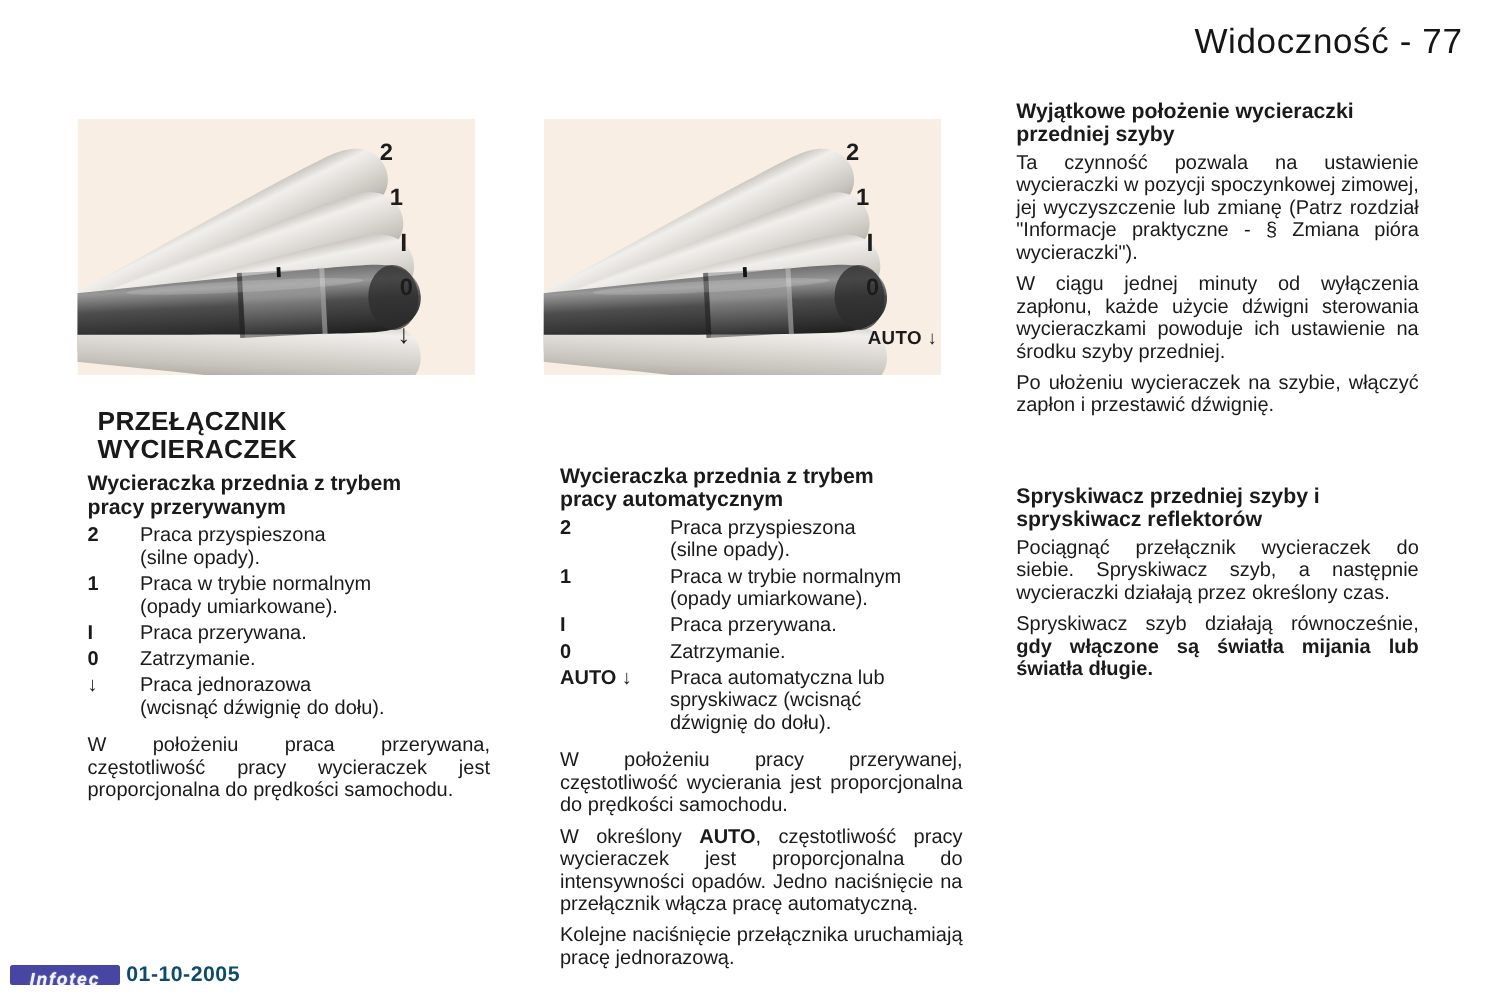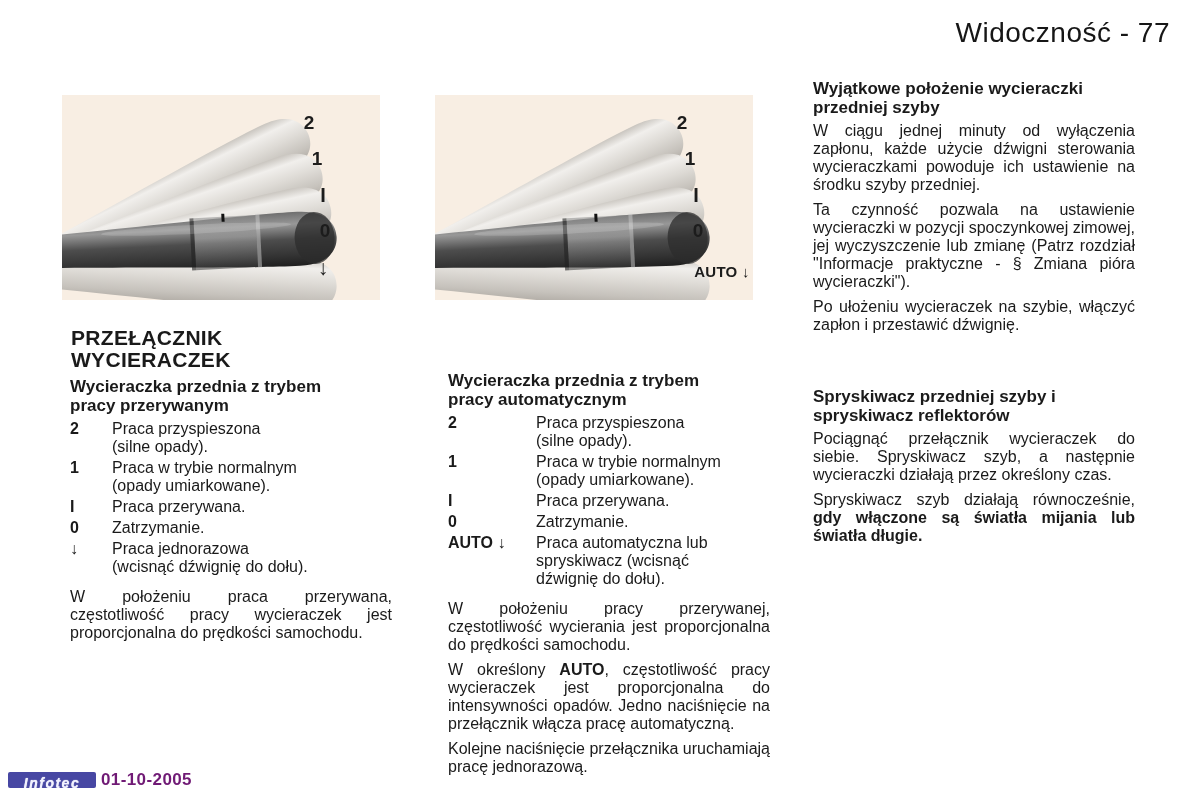--- a/index.html
+++ b/index.html
@@ -34,21 +34,21 @@
   .fig-label.pos-auto{left:287px;top:176px;font-size:15px;letter-spacing:.3px;}
 
   
   .col{position:absolute;width:322px;}
   .col-left{left:70px;top:327px;}
   .col-mid{left:440px;top:372px;margin-left:8px;}
   .col-r1{left:813px;top:80px;}
   .col-r2{left:813px;top:388px;}
 
   h1.sec-title{
-    margin:0 0 7px 1px;font-size:21px;line-height:22px;font-weight:700;
+    margin:0 0 7px 8px;font-size:21px;line-height:22px;font-weight:700;
     max-width:200px;letter-spacing:.3px;
   }
   h2.sub-title{
     margin:0 0 5px 0;font-size:17px;line-height:18.5px;font-weight:700;
     max-width:272px;
   }
   .col-r1 h2.sub-title, .col-r2 h2.sub-title{max-width:300px;}
 
   p.body{
     margin:0 0 7px 0;font-size:16px;line-height:18px;
@@ -69,21 +69,21 @@
 
   
   .footer{position:absolute;left:8px;top:770px;display:flex;align-items:center;}
   .logo-box{
     display:inline-block;width:88px;height:16px;background:#4747a3;
     border-radius:2px;color:#f2f2ff;font-weight:700;font-style:italic;
     font-size:14px;line-height:23px;text-align:center;letter-spacing:1.5px;
     text-shadow:0 0 1px #ffffff;
   }
   .footer .date{
-    margin-left:5px;font-size:17px;font-weight:700;color:#701a75;letter-spacing:.4px;
+    margin-left:5px;font-size:17px;font-weight:700;color:#0c4a6e;letter-spacing:.4px;
   }
 </style>
 </head>
 <body>
 
 <svg width="0" height="0" style="position:absolute" aria-hidden="true">
   <defs>
     <linearGradient id="gGhost" x1="0" y1="0" x2="0" y2="1">
       <stop offset="0" stop-color="#c9c5bf"></stop>
       <stop offset="0.18" stop-color="#f1efec"></stop>
@@ -213,22 +213,22 @@
 spryskiwacz (wcisnąć
 dźwignię do dołu).</div>
     </div>
     <p class="body">W położeniu pracy przerywanej, częstotliwość wycierania jest proporcjonalna do prędkości samochodu.</p>
     <p class="body"><span>W określony </span><span class="b">AUTO</span><span>, częstotliwość pracy wycieraczek jest proporcjonalna do intensywności opadów. Jedno naciśnięcie na przełącznik włącza pracę automatyczną.</span></p>
     <p class="body">Kolejne naciśnięcie przełącznika uruchamiają pracę jednorazową.</p>
   </section>
 
   <section class="col col-r1">
     <h2 class="sub-title">Wyjątkowe położenie wycieraczki przedniej szyby</h2>
+    <p class="body">Ta czynność pozwala na ustawienie wycieraczki w pozycji spoczynkowej zimowej, jej wyczyszczenie lub zmianę (Patrz rozdział "Informacje praktyczne - § Zmiana pióra wycieraczki").</p>
     <p class="body">W ciągu jednej minuty od wyłączenia zapłonu, każde użycie dźwigni sterowania wycieraczkami powoduje ich ustawienie na środku szyby przedniej.</p>
-    <p class="body">Ta czynność pozwala na ustawienie wycieraczki w pozycji spoczynkowej zimowej, jej wyczyszczenie lub zmianę (Patrz rozdział "Informacje praktyczne - § Zmiana pióra wycieraczki").</p>
     <p class="body">Po ułożeniu wycieraczek na szybie, włączyć zapłon i przestawić dźwignię.</p>
   </section>
 
   <section class="col col-r2">
     <h2 class="sub-title">Spryskiwacz przedniej szyby i spryskiwacz reflektorów</h2>
     <p class="body">Pociągnąć przełącznik wycieraczek do siebie. Spryskiwacz szyb, a następnie wycieraczki działają przez określony czas.</p>
     <p class="body"><span>Spryskiwacz szyb działają równocześnie, </span><span class="b">gdy włączone są światła mijania lub światła długie.</span></p>
   </section>
 
   <div class="footer">

